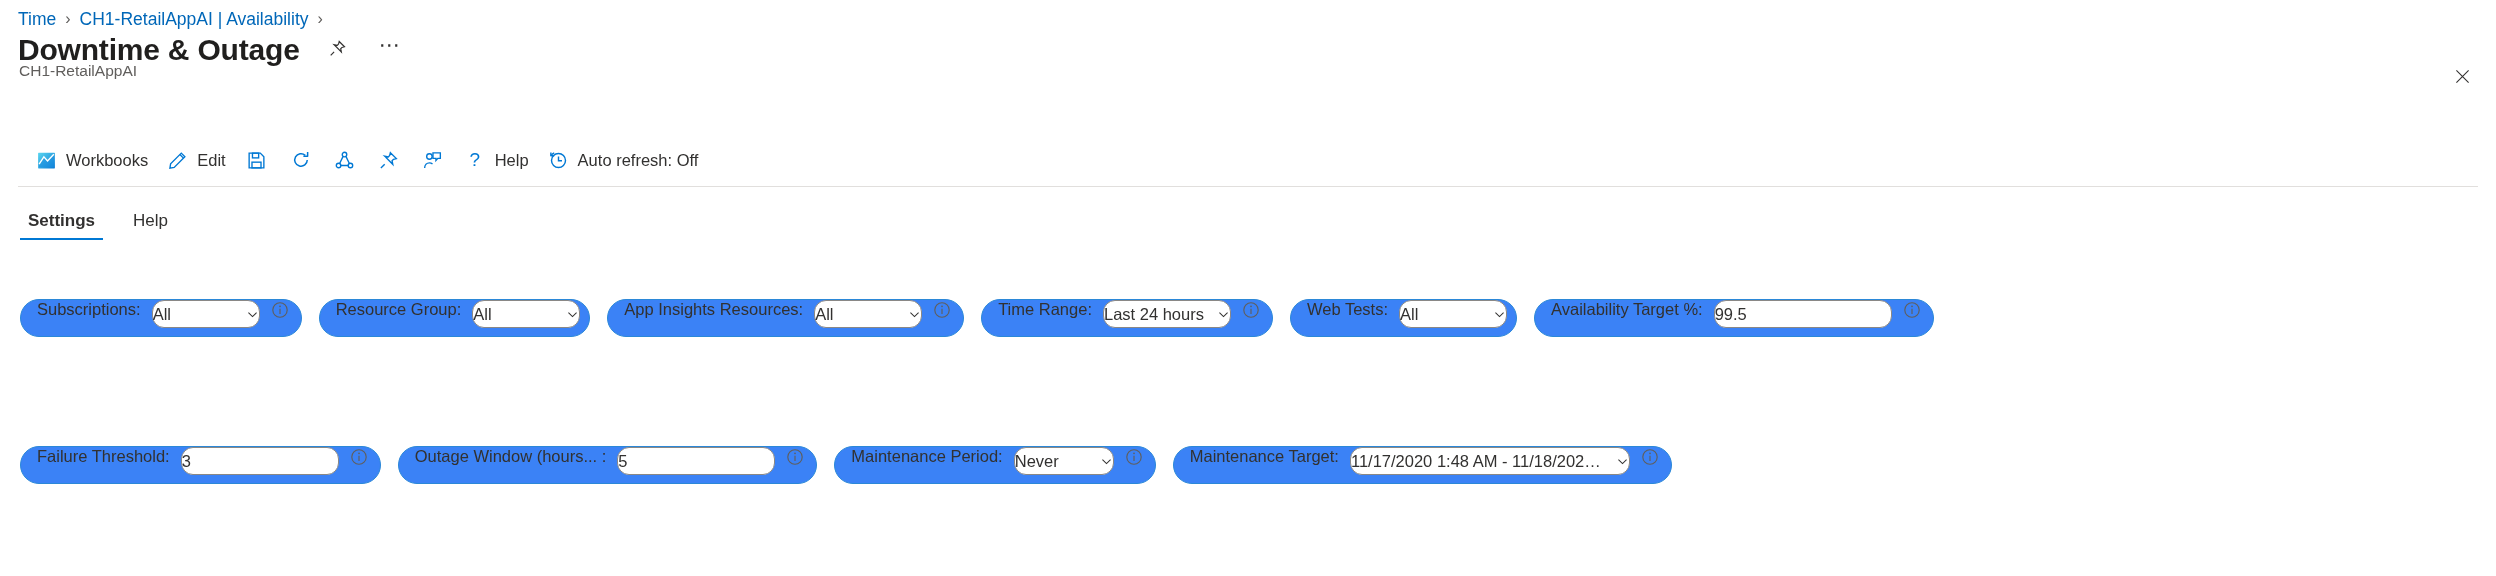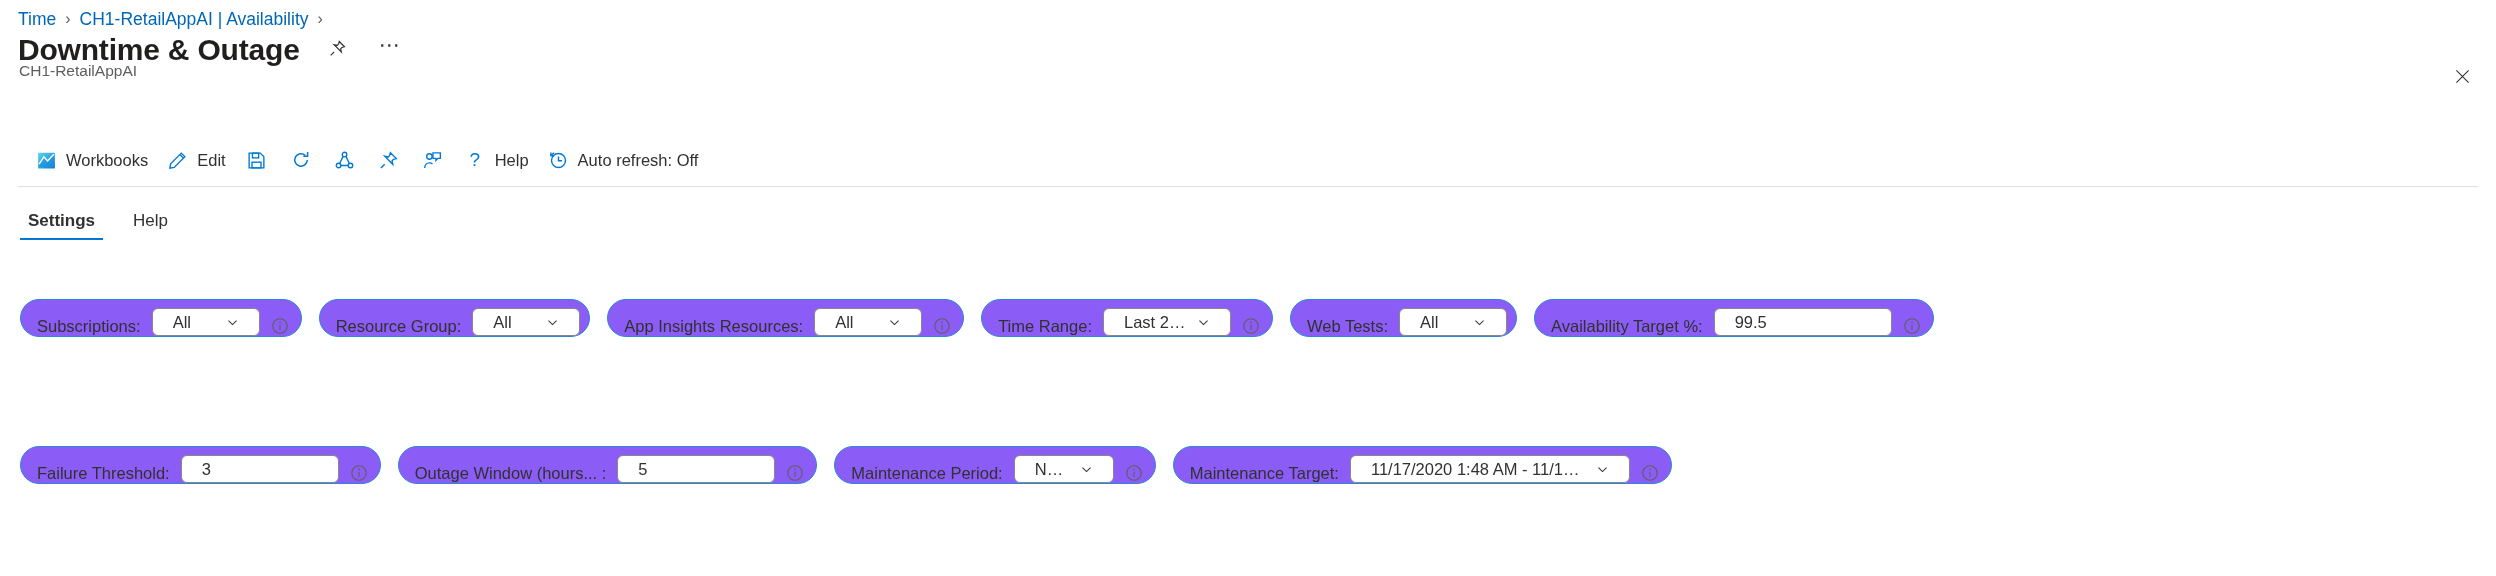--- a/index.html
+++ b/index.html
@@ -172,43 +172,43 @@
     left: 20px;
     display: flex;
     align-items: center;
     height: 40px;
   }
   #param-row-1 { top: 298px; }
   #param-row-2 { top: 445px; }
 
   .pill {
     display: flex;
-    align-items: flex-end;
+    align-items: flex-start;
     height: 38px;
     border: 1px solid #2b88d8;
-    background: #8b5cf6;
+    background: #3b82f6;
     border-radius: 19px;
     padding: 0 9px 0 16px;
     margin-right: 17px;
     white-space: nowrap;
   }
   .pill .plabel {
     font-size: 16.5px;
     color: #323130;
     margin-right: 11px;
   }
   .control {
     position: relative;
     display: flex;
     align-items: center;
     height: 28px;
     background: #ffffff;
     border: 1px solid #8a8886;
-    border-radius: 6px;
-    padding: 0 20px;
+    border-radius: 12px;
+    padding: 0 0;
     cursor: pointer;
   }
   .control .cval {
     font-size: 16.5px;
     color: #323130;
     flex: 1;
     overflow: hidden;
     text-overflow: ellipsis;
   }
   .control .chev {

